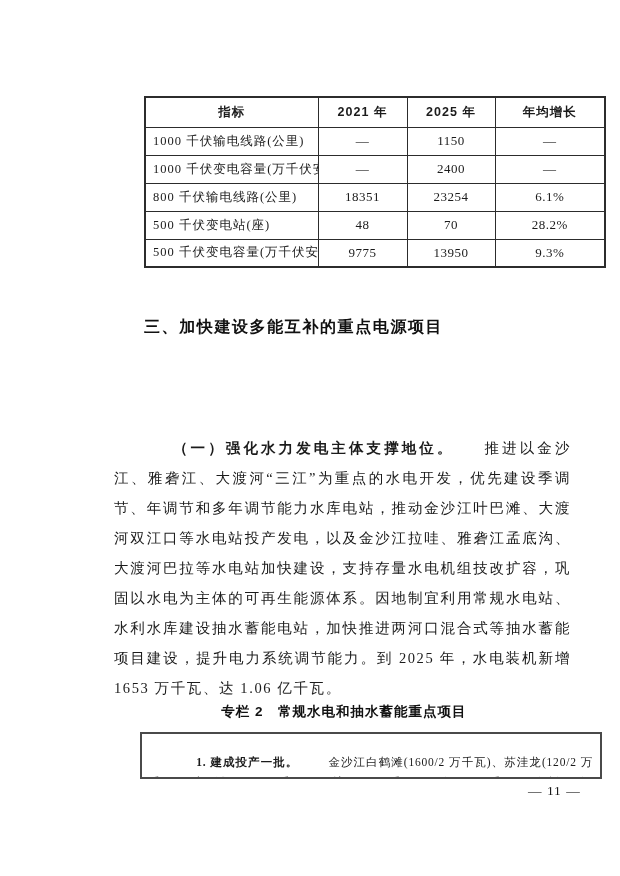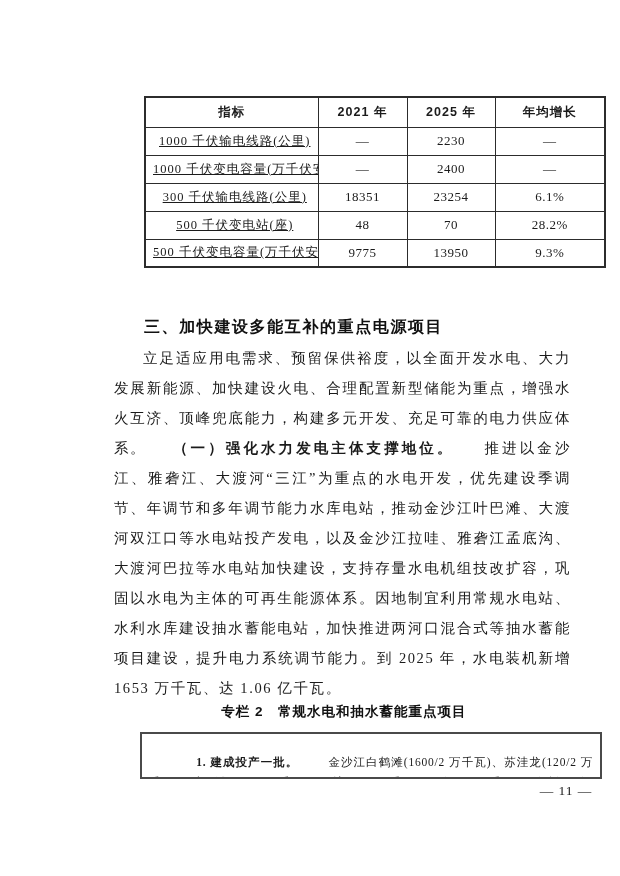--- a/index.html
+++ b/index.html
@@ -34,24 +34,23 @@
   .ind-table th {
     height: 30px;
     font-family: "Liberation Sans", "DejaVu Sans", sans-serif;
     font-weight: 700;
     font-size: 12.5px;
     letter-spacing: 1px;
     text-align: center;
   }
   .ind-table td { height: 28px; font-size: 12.5px; }
   .ind-table td.lbl {
-    text-align: center;
+    text-align: left;
     padding-left: 7px;
     letter-spacing: 1px;
-    text-decoration: underline;
   }
   .ind-table td.num {
     text-align: center;
     font-size: 13px;
     letter-spacing: 0.5px;
   }
 
   
   .sec-heading {
     position: absolute; top: 317px; left: 114px;
@@ -101,21 +100,20 @@
     line-height: 19.5px;
     letter-spacing: 0.8px;
     text-align: justify;
     text-indent: 1.5em;
   }
 
   
   .page-number {
     position: absolute; top: 783px; left: 468px;
     width: 76px;
-    text-align: center;
     font-size: 13.5px;
     letter-spacing: 1px;
   }
 </style>
 </head>
 <body>
 
 <div class="page">
 
   <table class="ind-table">
@@ -130,31 +128,31 @@
         <th>指标</th>
         <th>2021 年</th>
         <th>2025 年</th>
         <th>年均增长</th>
       </tr>
     </thead>
     <tbody>
       <tr>
         <td class="lbl">1000 千伏输电线路(公里)</td>
         <td class="num">—</td>
-        <td class="num">2230</td>
+        <td class="num">1150</td>
         <td class="num">—</td>
       </tr>
       <tr>
         <td class="lbl">1000 千伏变电容量(万千伏安)</td>
         <td class="num">—</td>
         <td class="num">2400</td>
         <td class="num">—</td>
       </tr>
       <tr>
-        <td class="lbl">300 千伏输电线路(公里)</td>
+        <td class="lbl">800 千伏输电线路(公里)</td>
         <td class="num">18351</td>
         <td class="num">23254</td>
         <td class="num">6.1%</td>
       </tr>
       <tr>
         <td class="lbl">500 千伏变电站(座)</td>
         <td class="num">48</td>
         <td class="num">70</td>
         <td class="num">28.2%</td>
       </tr>
@@ -162,21 +160,20 @@
         <td class="lbl">500 千伏变电容量(万千伏安)</td>
         <td class="num">9775</td>
         <td class="num">13950</td>
         <td class="num">9.3%</td>
       </tr>
     </tbody>
   </table>
 
   <h2 class="sec-heading">三、加快建设多能互补的重点电源项目</h2>
 
-  <p class="para para-1">立足适应用电需求、预留保供裕度，以全面开发水电、大力发展新能源、加快建设火电、合理配置新型储能为重点，增强水火互济、顶峰兜底能力，构建多元开发、充足可靠的电力供应体系。</p>
 
   <p class="para para-2"><span class="lead">（一）强化水力发电主体支撑地位。</span><span>推进以金沙江、雅砻江、大渡河“三江”为重点的水电开发，优先建设季调节、年调节和多年调节能力水库电站，推动金沙江叶巴滩、大渡河双江口等水电站投产发电，以及金沙江拉哇、雅砻江孟底沟、大渡河巴拉等水电站加快建设，支持存量水电机组技改扩容，巩固以水电为主体的可再生能源体系。因地制宜利用常规水电站、水利水库建设抽水蓄能电站，加快推进两河口混合式等抽水蓄能项目建设，提升电力系统调节能力。到 2025 年，水电装机新增 1653 万千瓦、达 1.06 亿千瓦。</span></p>
 
   <h3 class="box-title">专栏 2　常规水电和抽水蓄能重点项目</h3>
 
   <div class="feature-box">
     <p><span class="lead">1. 建成投产一批。</span><span>金沙江白鹤滩(1600/2 万千瓦)、苏洼龙(120/2 万千瓦)、叶巴滩(224/2 万千瓦)、巴塘(75/2 万千瓦)、银江(39 万千瓦)，雅砻江两河口(300 万</span></p>
   </div>
 
   <div class="page-number">— 11 —</div>

